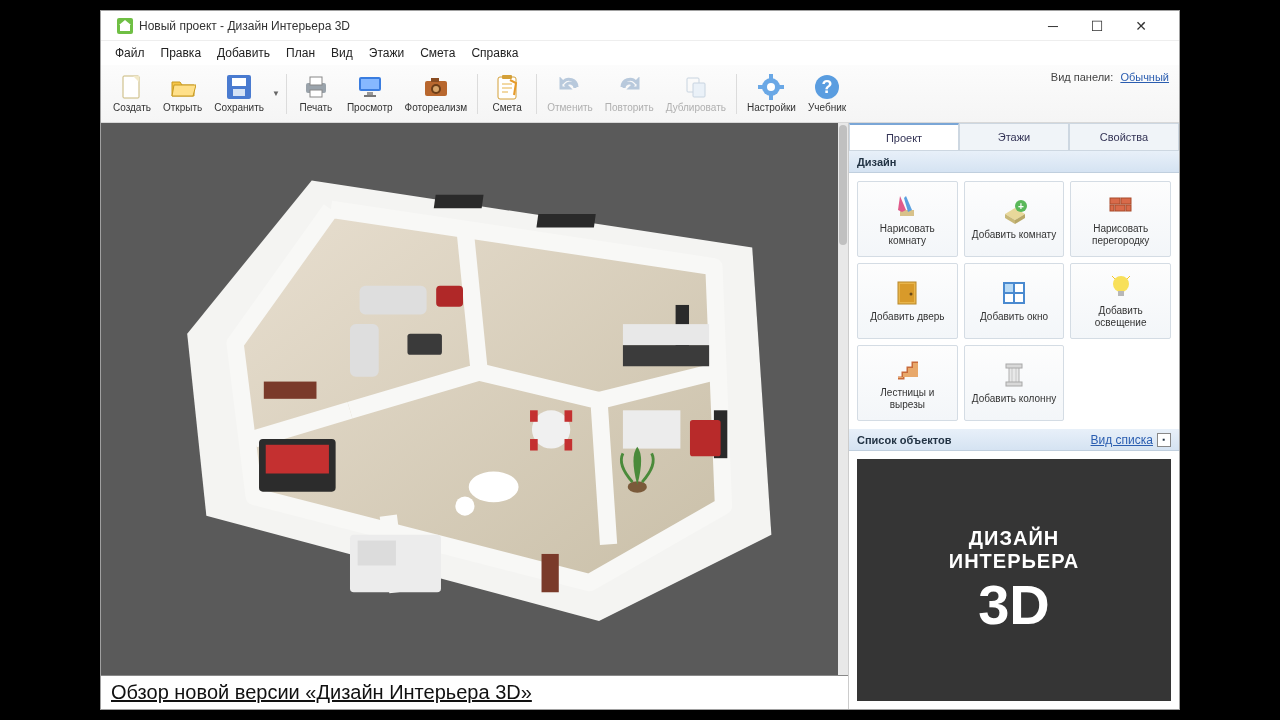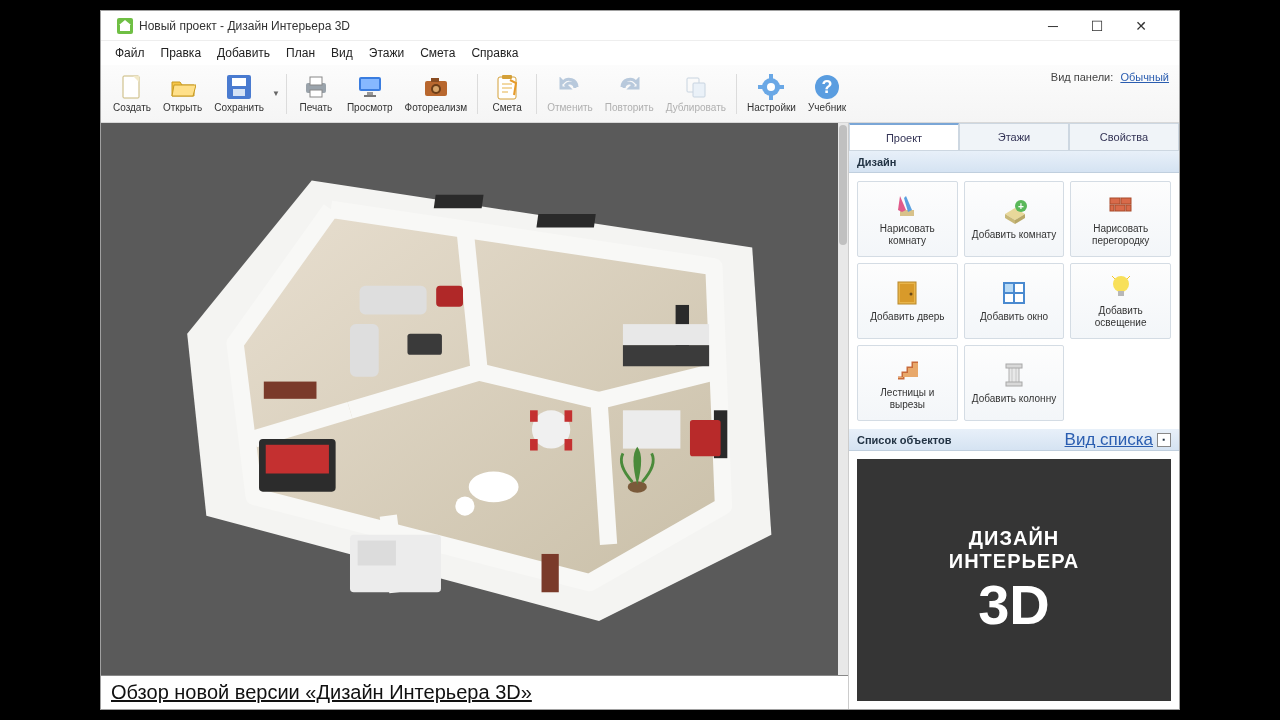--- a/index.html
+++ b/index.html
@@ -23,21 +23,21 @@
 .panel-label { position: absolute; right: 10px; top: 6px; font-size: 11px; color: #444; }
 .panel-label a { color: #2a5db0; text-decoration: underline; margin-left: 4px; }
 .workarea { flex: 1; display: flex; min-height: 0; }
 .viewport { flex: 1; background: #5a5a5a; position: relative; overflow: hidden; border-right: 1px solid #ccc; }
 .floor3d { position: absolute; inset: 0; }
 .sidebar { width: 330px; background: #fff; display: flex; flex-direction: column; }
 .tabs { display: flex; height: 28px; border-bottom: 1px solid #cdd7e1; font-size: 11px; }
 .tab { flex: 1; display: flex; align-items: center; justify-content: center; border: 1px solid #cdd7e1; border-bottom: none; background: #f0f4f8; color: #335; cursor: default; }
 .tab.active { background: #fff; font-weight: 500; border-top: 2px solid #7aa6d6; }
 .section-hdr { height: 22px; background: linear-gradient(#e8f0f9,#d5e3f2); border-bottom: 1px solid #c0cfde; display: flex; align-items: center; padding: 0 8px; font-size: 11px; font-weight: bold; color: #234; position: relative; }
-.section-hdr .rbtn { margin-left: auto; font-size: 17px; font-weight: normal; color: #2a5db0; text-decoration: underline; padding-left: 32px; }
+.section-hdr .rbtn { margin-left: auto; font-size: 12px; font-weight: normal; color: #2a5db0; text-decoration: underline; padding-left: 32px; }
 .section-hdr .ribox { width: 14px; height: 14px; border: 1px solid #888; margin-left: 4px; display: flex; align-items: center; justify-content: center; font-size: 8px; background: #fff; }
 .grid { display: grid; grid-template-columns: repeat(3,1fr); gap: 6px; padding: 8px; }
 .gbtn { height: 76px; border: 1px solid #d4dce4; border-radius: 2px; background: linear-gradient(#fdfdfd,#f3f6f9); display: flex; flex-direction: column; align-items: center; justify-content: center; font-size: 10px; color: #333; text-align: center; line-height: 1.2; padding: 4px; gap: 4px; cursor: pointer; }
 .gbtn .gico { width: 28px; height: 28px; display: flex; align-items: center; justify-content: center; }
 .logo-card { margin: 8px; flex: 1; background: #353535; display: flex; flex-direction: column; align-items: center; justify-content: center; color: #fff; font-weight: bold; text-align: center; padding: 10px; }
 .logo-card .line1 { font-size: 20px; letter-spacing: 1px; }
 .logo-card .line2 { font-size: 20px; letter-spacing: 1px; }
 .logo-card .line3 { font-size: 56px; line-height: 1; margin-top: 4px; }
 .caption { position: absolute; left: 0; right: 0; bottom: 0; height: 34px; background: #fff; border-top: 1px solid #888; display: flex; align-items: center; padding: 0 10px; font-size: 20px; color: #111; text-decoration: underline; }
 svg { display: block; }

